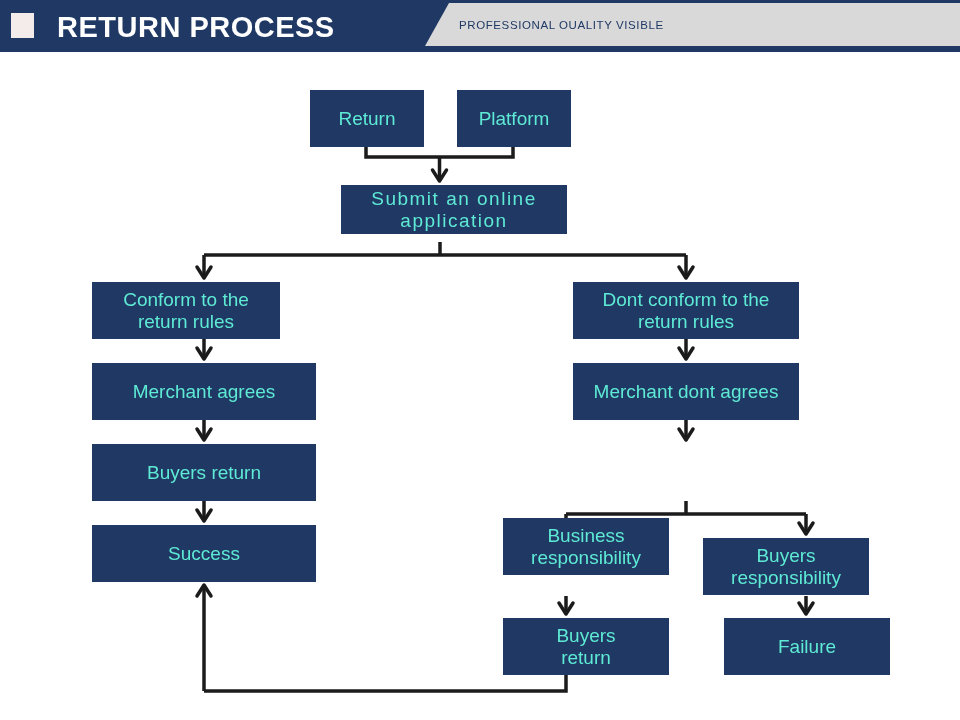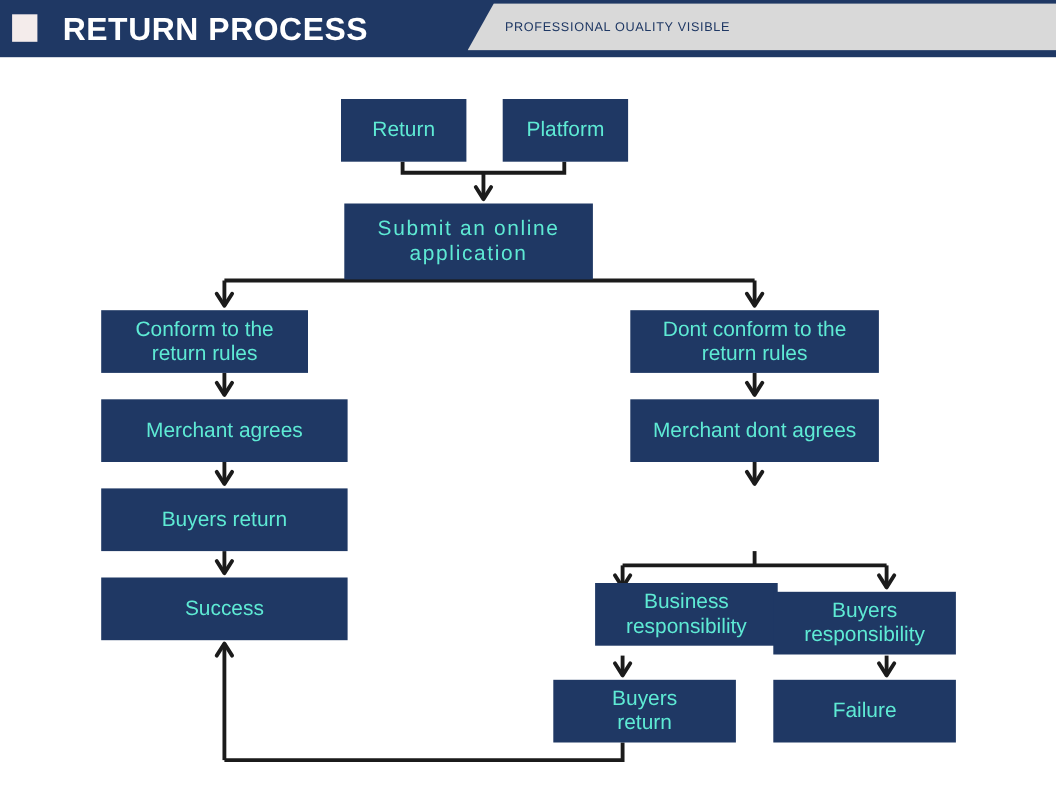--- a/index.html
+++ b/index.html
@@ -92,42 +92,42 @@
     <line x1="806" y1="596" x2="806" y2="614" marker-end="url(#arrow)"></line>
 
     <path d="M566,675 V691 H204"></path>
     <line x1="204" y1="691" x2="204" y2="585" marker-end="url(#arrow)"></line>
   </svg>
 
   <div class="node" style="left:310px; top:90px; width:114px; height:57px;">Return</div>
 
   <div class="node" style="left:457px; top:90px; width:114px; height:57px;">Platform</div>
 
-  <div class="node node--spread" style="left:313px; top:185px; width:226px; height:69px;">Submit an online
+  <div class="node node--spread" style="left:341px; top:185px; width:226px; height:49px;">Submit an online
 application</div>
 
   <div class="node" style="left:92px; top:282px; width:188px; height:57px;">Conform to the
 return rules</div>
 
   <div class="node" style="left:92px; top:363px; width:224px; height:57px;">Merchant agrees</div>
 
   <div class="node" style="left:92px; top:444px; width:224px; height:57px;">Buyers return</div>
 
   <div class="node" style="left:92px; top:525px; width:224px; height:57px;">Success</div>
 
   <div class="node" style="left:573px; top:282px; width:226px; height:57px;">Dont conform to the
 return rules</div>
 
   <div class="node" style="left:573px; top:363px; width:226px; height:57px;">Merchant dont agrees</div>
 
 
-  <div class="node" style="left:503px; top:530px; width:166px; height:57px;margin-left:38px;">Business
+  <div class="node" style="left:503px; top:518px; width:166px; height:57px;">Business
 responsibility</div>
 
   <div class="node" style="left:703px; top:538px; width:166px; height:57px;">Buyers
 responsibility</div>
 
   <div class="node" style="left:503px; top:618px; width:166px; height:57px;">Buyers
 return</div>
 
-  <div class="node" style="left:703px; top:618px; width:166px; height:57px;">Failure</div>
+  <div class="node" style="left:724px; top:618px; width:166px; height:57px;">Failure</div>
 
 </div>
 
 </body></html>

